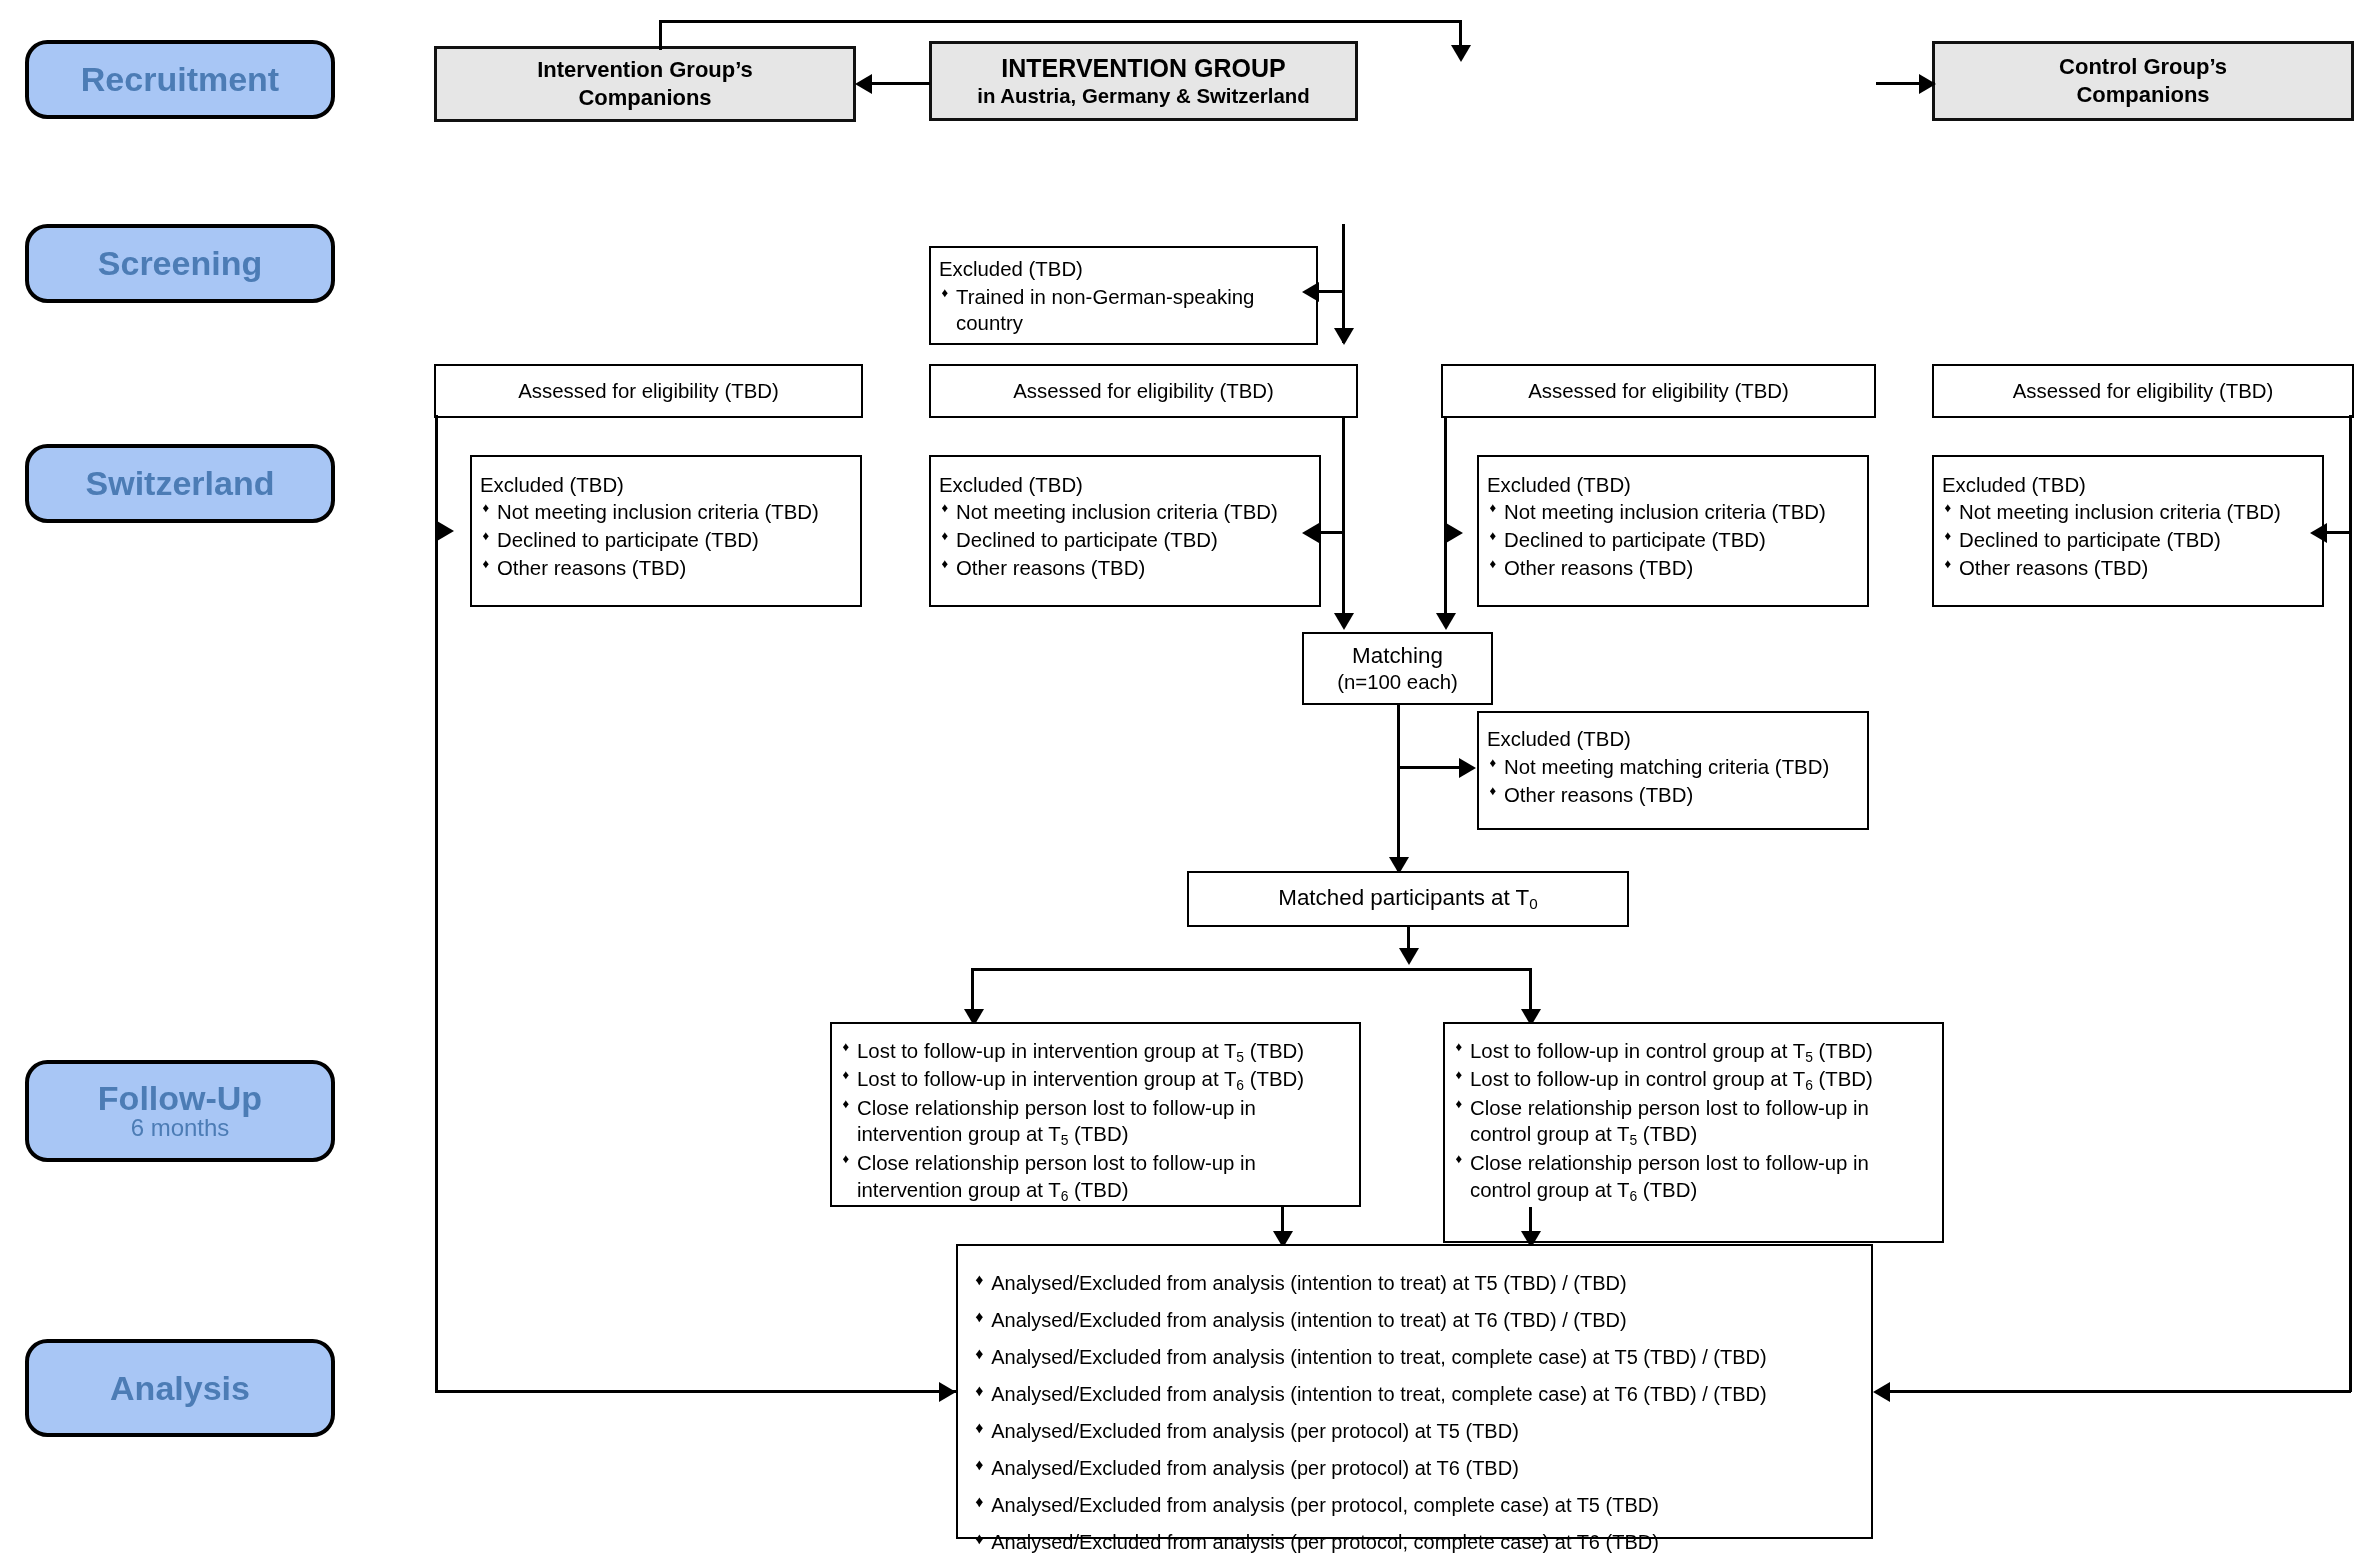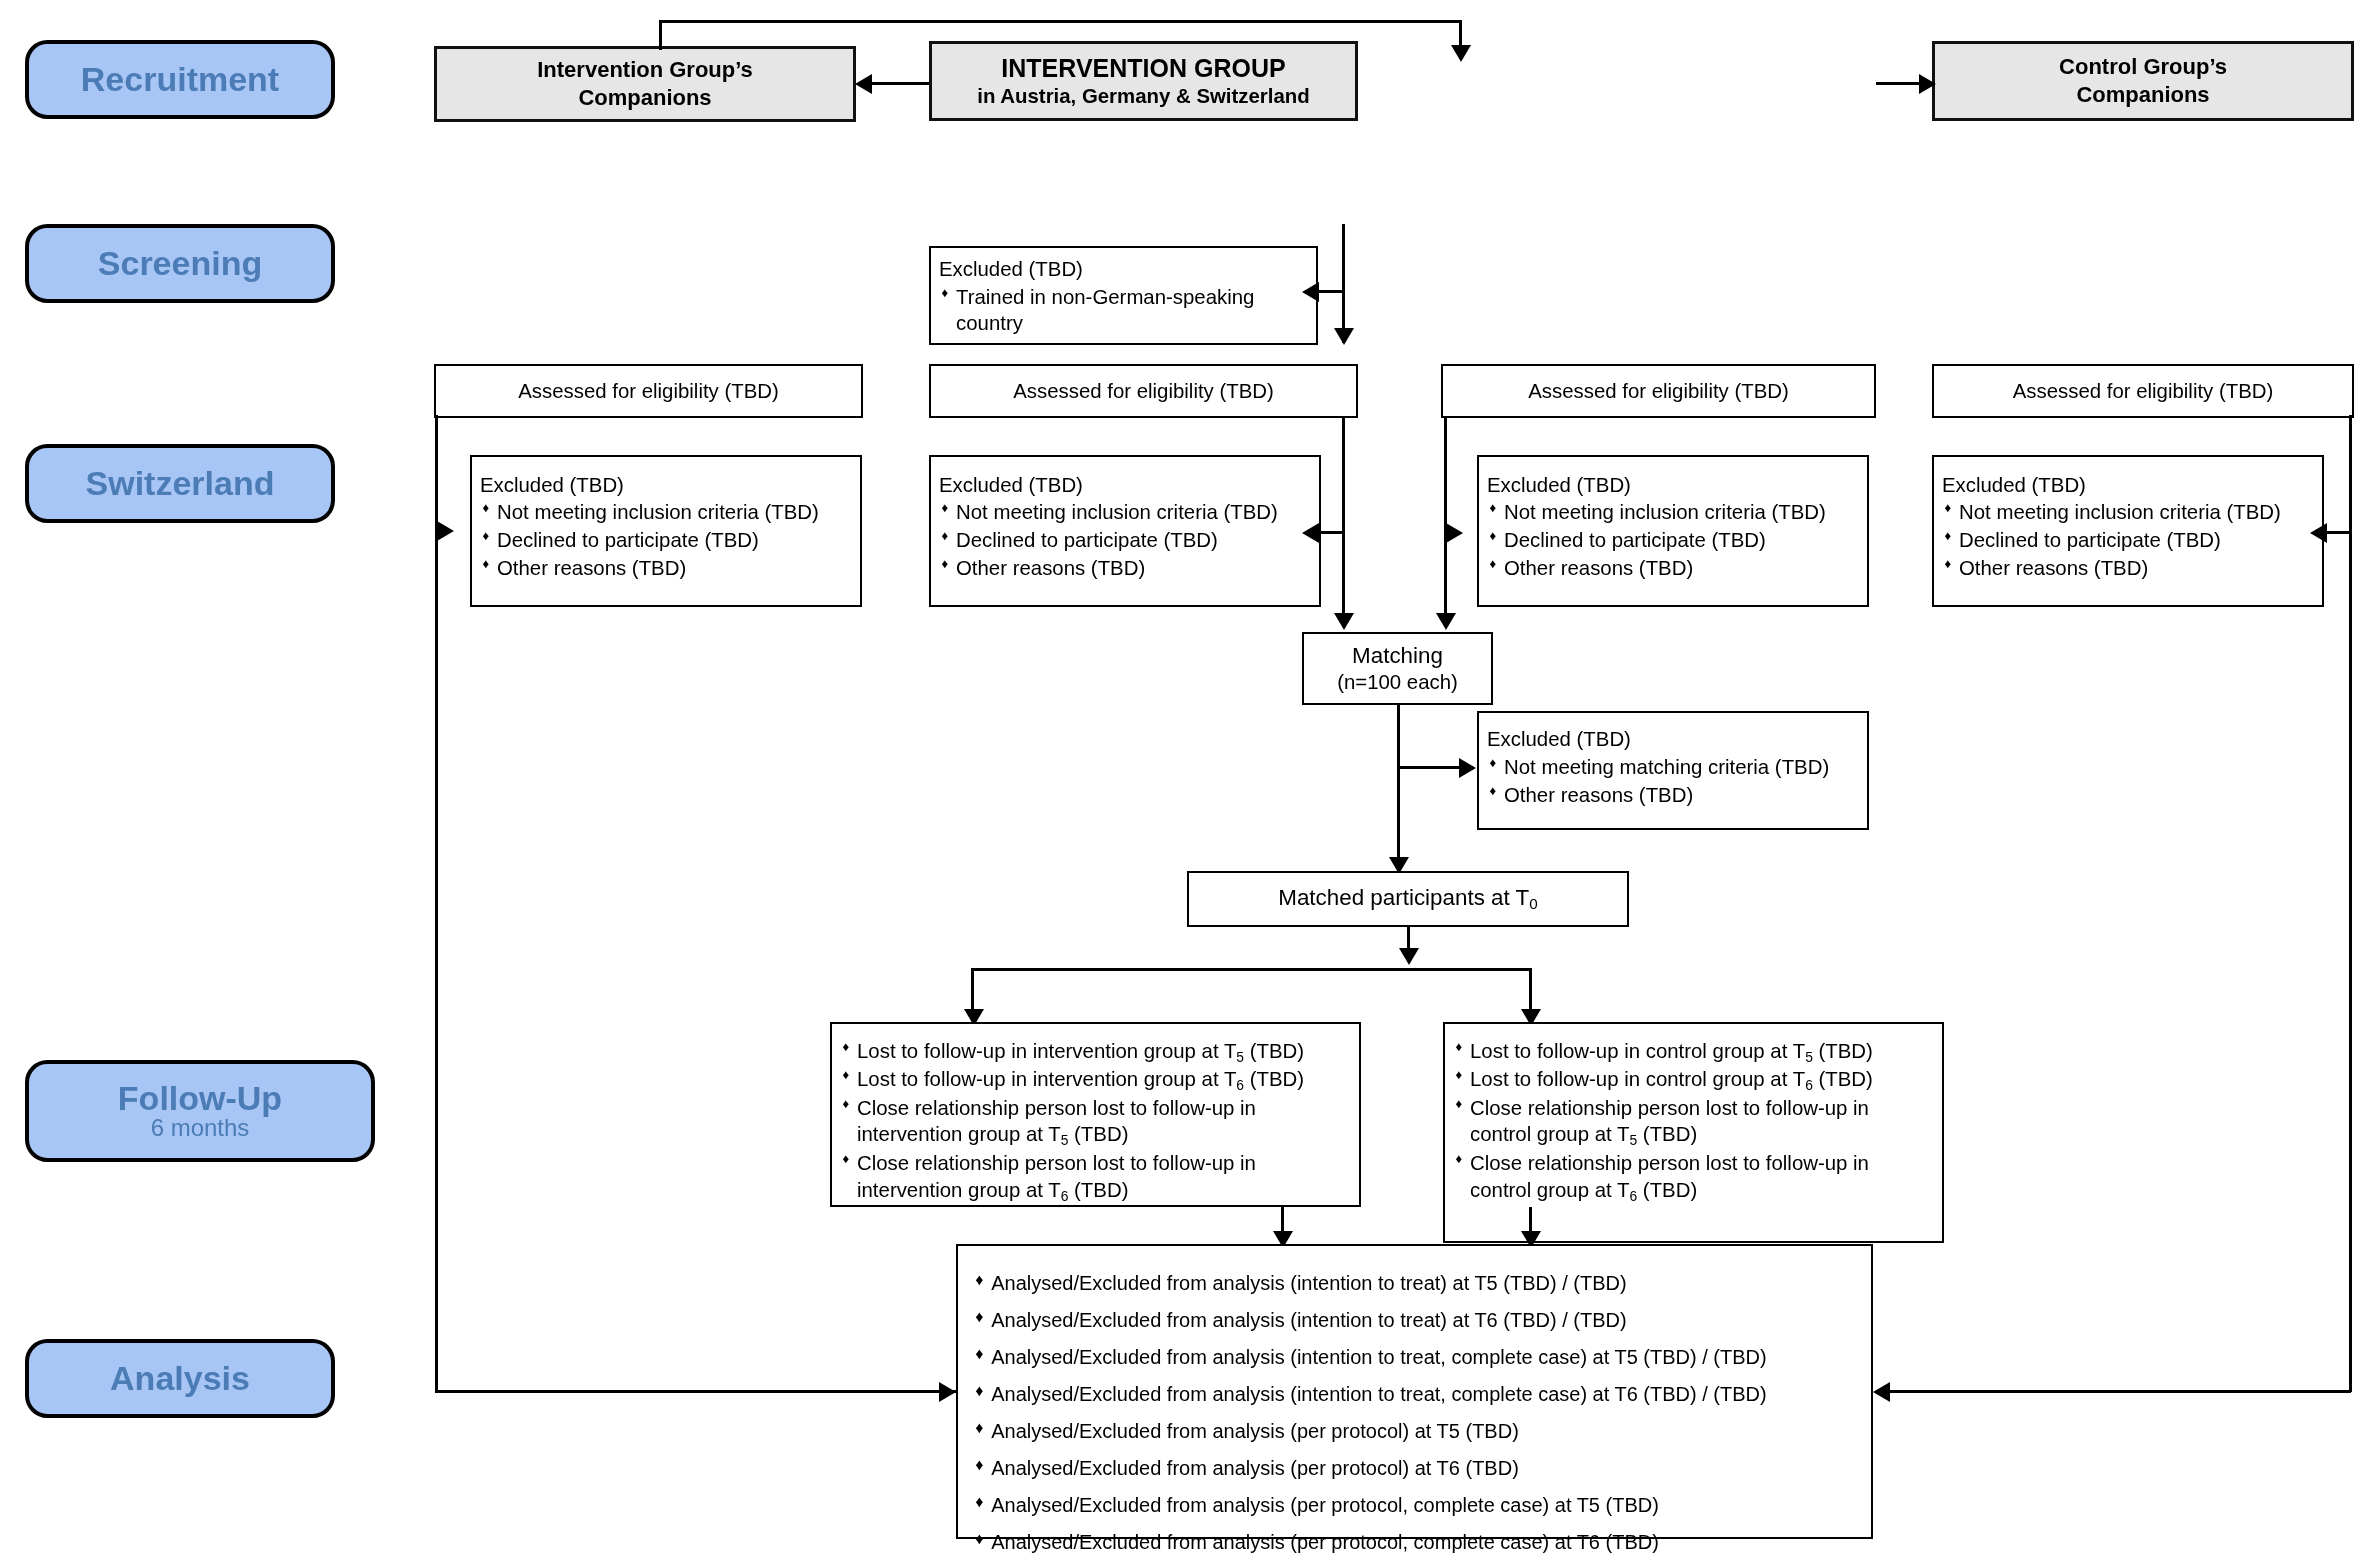--- a/index.html
+++ b/index.html
@@ -91,26 +91,26 @@
   </div>
 
   <div class="stage" style="left:25px;top:224px;width:310px;height:79px;">
     <span class="l1">Screening</span>
   </div>
 
   <div class="stage" style="left:25px;top:444px;width:310px;height:79px;">
     <span class="l1">Switzerland</span>
   </div>
 
-  <div class="stage" style="left:25px;top:1060px;width:350px;height:102px;">
+  <div class="stage" style="left:25px;top:1060px;width:310px;height:102px;">
     <span class="l1">Follow-Up</span>
     <span class="l2">6 months</span>
   </div>
 
-  <div class="stage" style="left:25px;top:1339px;width:310px;height:79px;">
+  <div class="stage" style="left:25px;top:1339px;width:310px;height:98px;">
     <span class="l1">Analysis</span>
   </div>
 
   <div class="gbox" style="left:434px;top:46px;width:422px;height:76px;">
     <div>
       <div class="t1">Intervention Group’s</div>
       <div class="t1">Companions</div>
     </div>
   </div>
 

